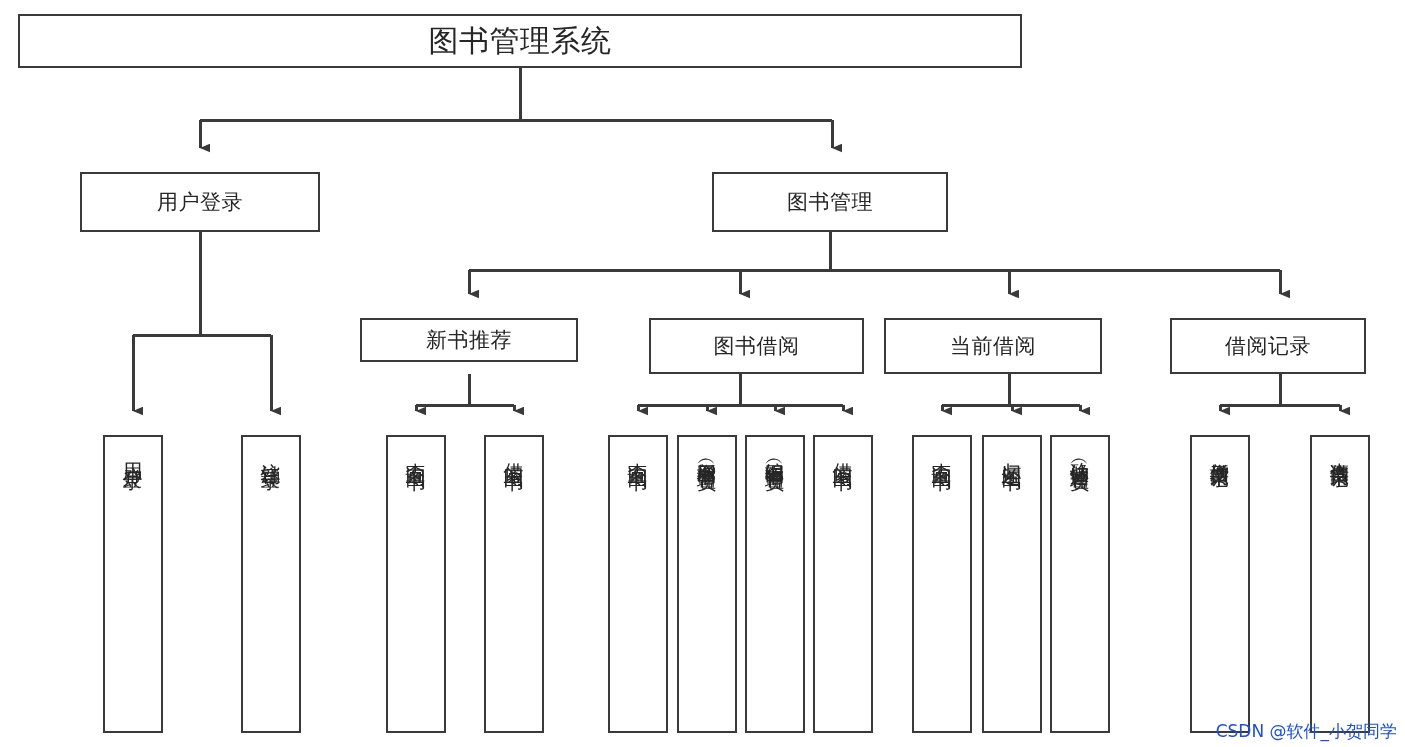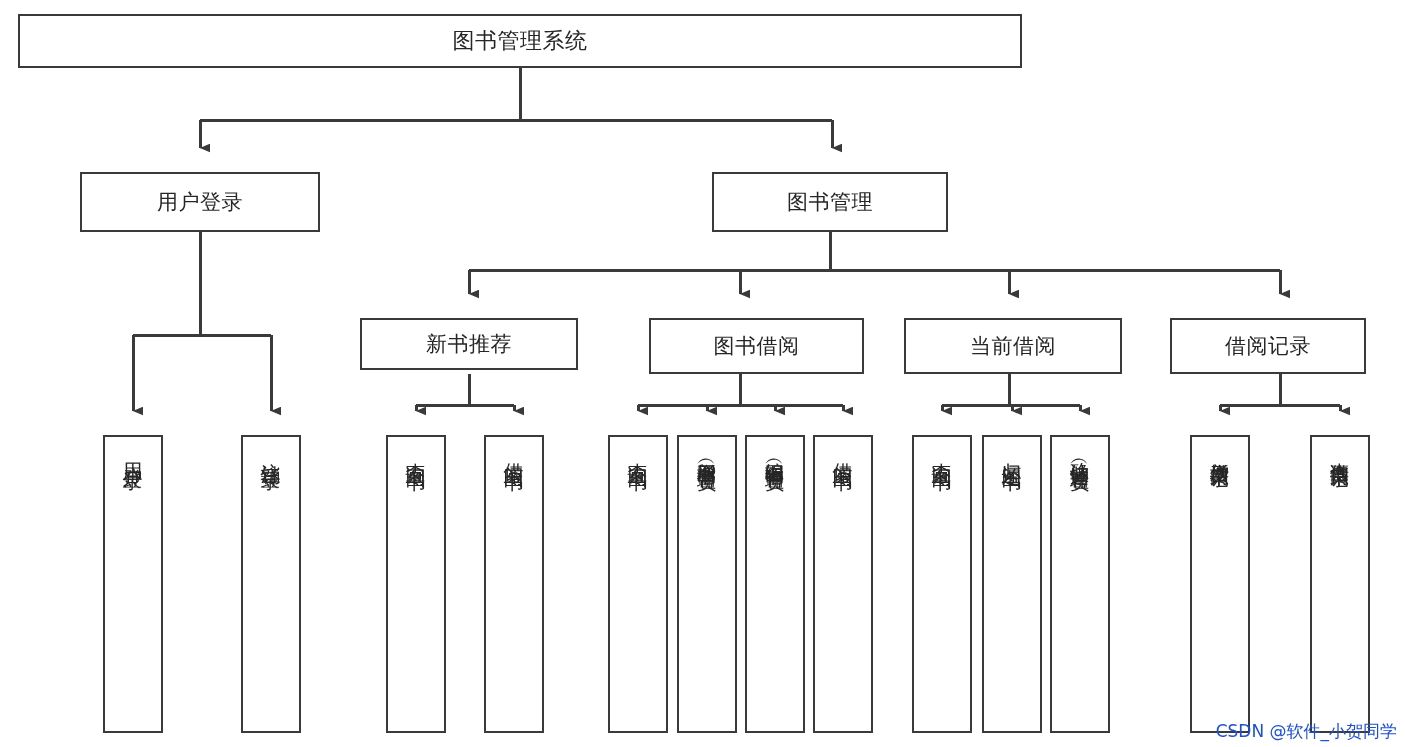--- a/index.html
+++ b/index.html
@@ -43,21 +43,21 @@
     line-height: 1.18;
     color: #262626;
   }
   
   .node.horiz .label {
     font-size: 21px;
     letter-spacing: 0.5px;
     white-space: nowrap;
   }
   .node.root .label {
-    font-size: 22px;
+    font-size: 30px;
   }
   
   .node.vert {
     align-items: flex-start;
     justify-content: center;
     padding-top: 10px;
   }
   .node.vert .label {
     writing-mode: vertical-rl;
     text-orientation: upright;
@@ -143,27 +143,27 @@
   <div id="level2-container">
       <div class="node horiz" style="left: 80px; top: 172px; width: 240px; height: 60px;">
         <span class="label">用户登录</span>
       </div>
       <div class="node horiz" style="left: 712px; top: 172px; width: 236px; height: 60px;">
         <span class="label">图书管理</span>
       </div>
     </div>
 
   <div id="level3-container">
-      <div class="node horiz" style="left: 360px; top: 318px; width: 218px; height: 52px;">
+      <div class="node horiz" style="left: 360px; top: 318px; width: 218px; height: 44px;">
         <span class="label">新书推荐</span>
       </div>
       <div class="node horiz" style="left: 633px; top: 318px; width: 215px; height: 56px; margin-left: 16px;">
         <span class="label">图书借阅</span>
       </div>
-      <div class="node horiz" style="left: 904px; top: 318px; width: 218px; height: 56px;">
+      <div class="node horiz" style="left: 884px; top: 318px; width: 218px; height: 56px;">
         <span class="label">当前借阅</span>
       </div>
       <div class="node horiz" style="left: 1170px; top: 318px; width: 196px; height: 56px;">
         <span class="label">借阅记录</span>
       </div>
     </div>
 
   <div id="leaves-container">
       <div class="node vert" style="left: 103px; top: 435px; width: 60px; height: 298px;">
         <span class="label">用户登录</span>

